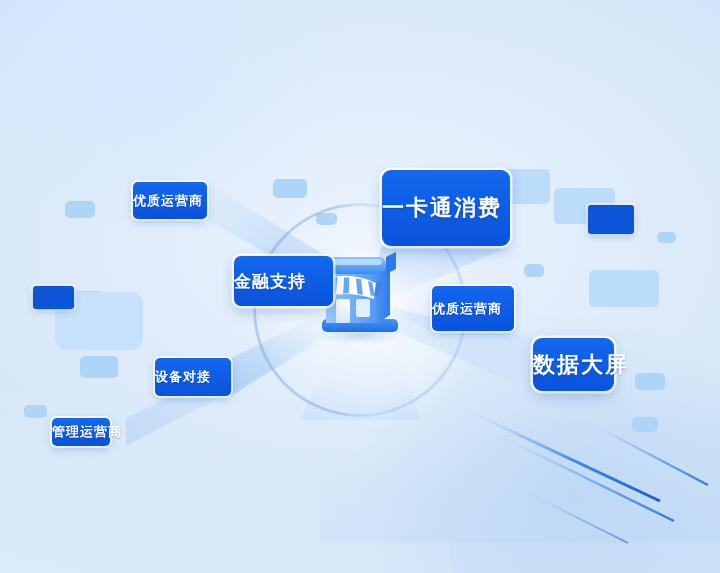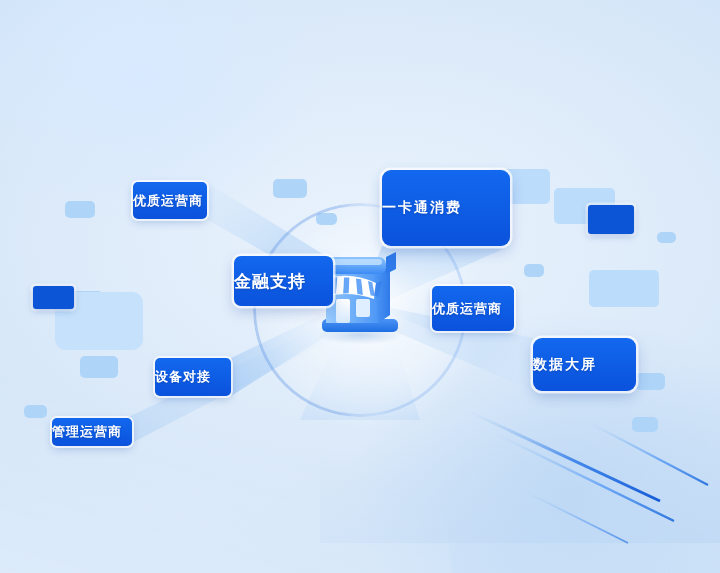--- a/index.html
+++ b/index.html
@@ -69,21 +69,21 @@
     text-shadow:0 2px 4px rgba(255,255,255,.9);}
 
   
   .chip{position:absolute;background:linear-gradient(180deg,#1268ee 0%,#0b52dc 100%);
     color:#ffffff;font-weight:bold;display:flex;align-items:center;justify-content:flex-start;
     border-radius:7px;letter-spacing:1px;white-space:nowrap;
     box-shadow:0 0 0 2.5px rgba(255,255,255,.72), 0 5px 14px rgba(20,70,165,.28);
     text-shadow:0 1px 2px rgba(10,45,120,.35);}
   .chip.sm{font-size:13px;border-radius:5px;box-shadow:0 0 0 2px rgba(255,255,255,.72),0 3px 9px rgba(20,70,165,.26);}
   .chip.md{font-size:17px;margin-left:32px;}
-  .chip.lg{font-size:14px;letter-spacing:2px;border-radius:9px;}
+  .chip.lg{font-size:22px;letter-spacing:2px;border-radius:9px;}
 
   
   .streaks{position:absolute;right:0;bottom:0;width:260px;height:180px;pointer-events:none;}
 </style>
 </head>
 <body>
 
 <div id="stage">
 
   <div class="wash wash-tl"></div>
@@ -212,30 +212,30 @@
   <div id="chip-layer">
       <div class="chip sm" style="left: 133px; top: 182px; width: 74px; height: 37px;">
         <span>优质运营商</span>
       </div>
       <div class="chip md" style="left: 202px; top: 256px; width: 99px; height: 50px;">
         <span>金融支持</span>
       </div>
       <div class="chip sm" style="left: 155px; top: 358px; width: 76px; height: 38px;">
         <span>设备对接</span>
       </div>
-      <div class="chip sm" style="left: 52px; top: 418px; width: 80px; height: 28px;">
+      <div class="chip sm" style="left: 52px; top: 418px; width: 58px; height: 28px;">
         <span>管理运营商</span>
       </div>
       <div class="chip lg" style="left: 382px; top: 170px; width: 128px; height: 76px;">
         <span>一卡通消费</span>
       </div>
       <div class="chip sm" style="left: 432px; top: 286px; width: 82px; height: 45px;">
         <span>优质运营商</span>
       </div>
-      <div class="chip lg" style="left: 533px; top: 338px; width: 103px; height: 53px;">
+      <div class="chip lg" style="left: 533px; top: 338px; width: 81px; height: 53px;">
         <span>数据大屏</span>
       </div>
     </div>
 
   <svg class="streaks" viewBox="0 0 260 180">
     <defs>
       <linearGradient id="st1" x1="0" y1="0" x2="1" y2="1">
         <stop offset="0%" stop-color="#9fc9f4" stop-opacity="0"></stop>
         <stop offset="55%" stop-color="#2f7ae9" stop-opacity=".85"></stop>
         <stop offset="100%" stop-color="#0b55d6" stop-opacity=".95"></stop>

